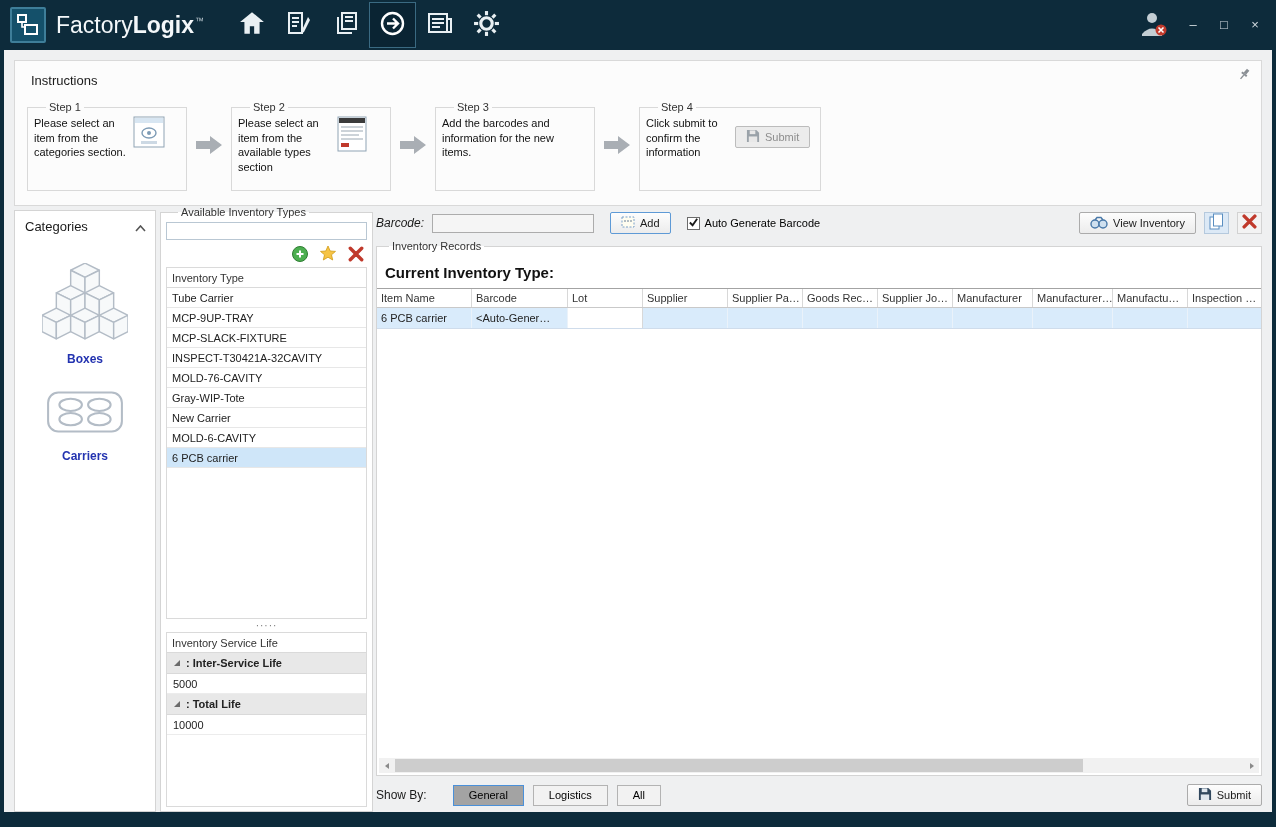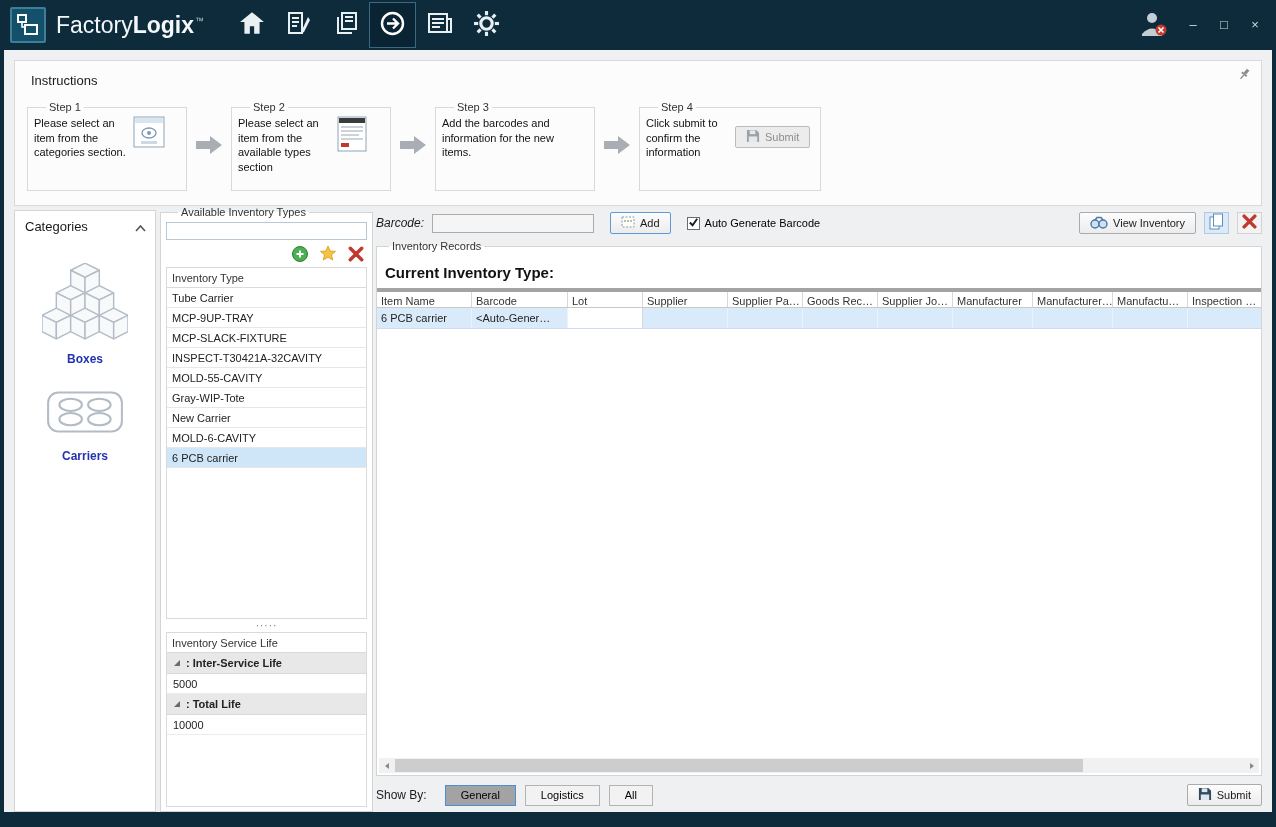--- a/index.html
+++ b/index.html
@@ -74,35 +74,35 @@
               justify-content:center; margin-left:16px; cursor:pointer; flex:none; }
   .auto-lbl { font-size:11px; margin-left:5px; }
   .spacer { flex:1; }
   .iconbtn { width:25px; height:22px; display:inline-flex; align-items:center; justify-content:center; border:1px solid #b5c9dd;
              background:#dce9f6; margin-left:8px; cursor:pointer; padding:0; }
   .iconbtn.danger { background:#f3f3f3; border-color:#d2d2d2; }
 
   
   .records-fs { position:absolute; left:372px; top:190px; right:10px; bottom:36px; background:#fff; border:1px solid #d4d4d4; padding:0; }
   .current-label { font-size:15px; font-weight:bold; margin:12px 0 7px 8px; color:#111; }
-  .grid-header { display:flex; height:20px; border-top:4px solid #a3a3a3; border-bottom:1px solid #c9c9c9; font-size:11px; color:#333; background:#fff; }
+  .grid-header { display:flex; height:20px; border-top:1px solid #a3a3a3; border-bottom:1px solid #c9c9c9; font-size:11px; color:#333; background:#fff; }
   .gh-cell { padding:3px 4px; border-right:1px solid #d8d8d8; white-space:nowrap; overflow:hidden; flex:none; cursor:pointer; }
   .gh-cell.last { flex:1; border-right:none; }
   .grid-row { display:flex; height:21px; font-size:11px; color:#222; border-bottom:1px solid #cfdceb; }
   .gr-cell { padding:4px 4px; border-right:1px solid #eaf2fa; background:#d9ebfb; white-space:nowrap; overflow:hidden; flex:none; cursor:pointer; }
   .gr-cell.plain { background:#fff; border-right:1px solid #d8d8d8; }
   .gr-cell.last { flex:1; border-right:none; }
   .hscroll { position:absolute; left:2px; right:2px; bottom:2px; height:15px; background:#f1f1f1; }
   .hs-arrow { position:absolute; top:0; width:15px; height:15px; display:flex; align-items:center; justify-content:center; cursor:pointer; }
   .hs-arrow.left { left:0; } .hs-arrow.right { right:0; }
   .hs-thumb { position:absolute; left:16px; width:688px; top:1px; bottom:1px; background:#cdcdcd; cursor:grab; }
 
   
   .footer { position:absolute; left:372px; right:10px; bottom:5px; height:24px; display:flex; align-items:center; }
-  .show-by { font-size:12px; margin-right:18px; color:#1a1a1a; }
+  .show-by { font-size:12px; margin-right:26px; color:#1a1a1a; }
   .filter-btn { height:21px; padding:0 15px; font-size:11px; background:#f2f2f2; border:1px solid #b3b3b3; margin-right:9px; cursor:pointer; }
   .filter-btn.selected { background:#a3a3a3; border-color:#4a90d9; }
 </style>
 </head>
 <body>
 
 <div class="window">
 
   <div class="titlebar">
     <div class="logo-box">
@@ -366,21 +366,21 @@
               <path d="M2 2 L12 12 M12 2 L2 12" stroke="#c0392b" stroke-width="3" stroke-linecap="round"></path>
             </svg>
         </button>
       </div>
       <div class="type-list">
         <div class="type-list-header">Inventory Type</div>
         <div class="type-row">Tube Carrier</div>
         <div class="type-row">MCP-9UP-TRAY</div>
         <div class="type-row">MCP-SLACK-FIXTURE</div>
         <div class="type-row">INSPECT-T30421A-32CAVITY</div>
-        <div class="type-row">MOLD-55-CAVITY</div>
+        <div class="type-row">MOLD-76-CAVITY</div>
         <div class="type-row">Gray-WIP-Tote</div>
         <div class="type-row">New Carrier</div>
         <div class="type-row">MOLD-6-CAVITY</div>
         <div class="type-row selected">6 PCB carrier</div>
       </div>
       <div class="splitter"></div>
       <div class="sl-grid">
         <div class="sl-header">Inventory Service Life</div>
         <div class="sl-group">
           <span>

